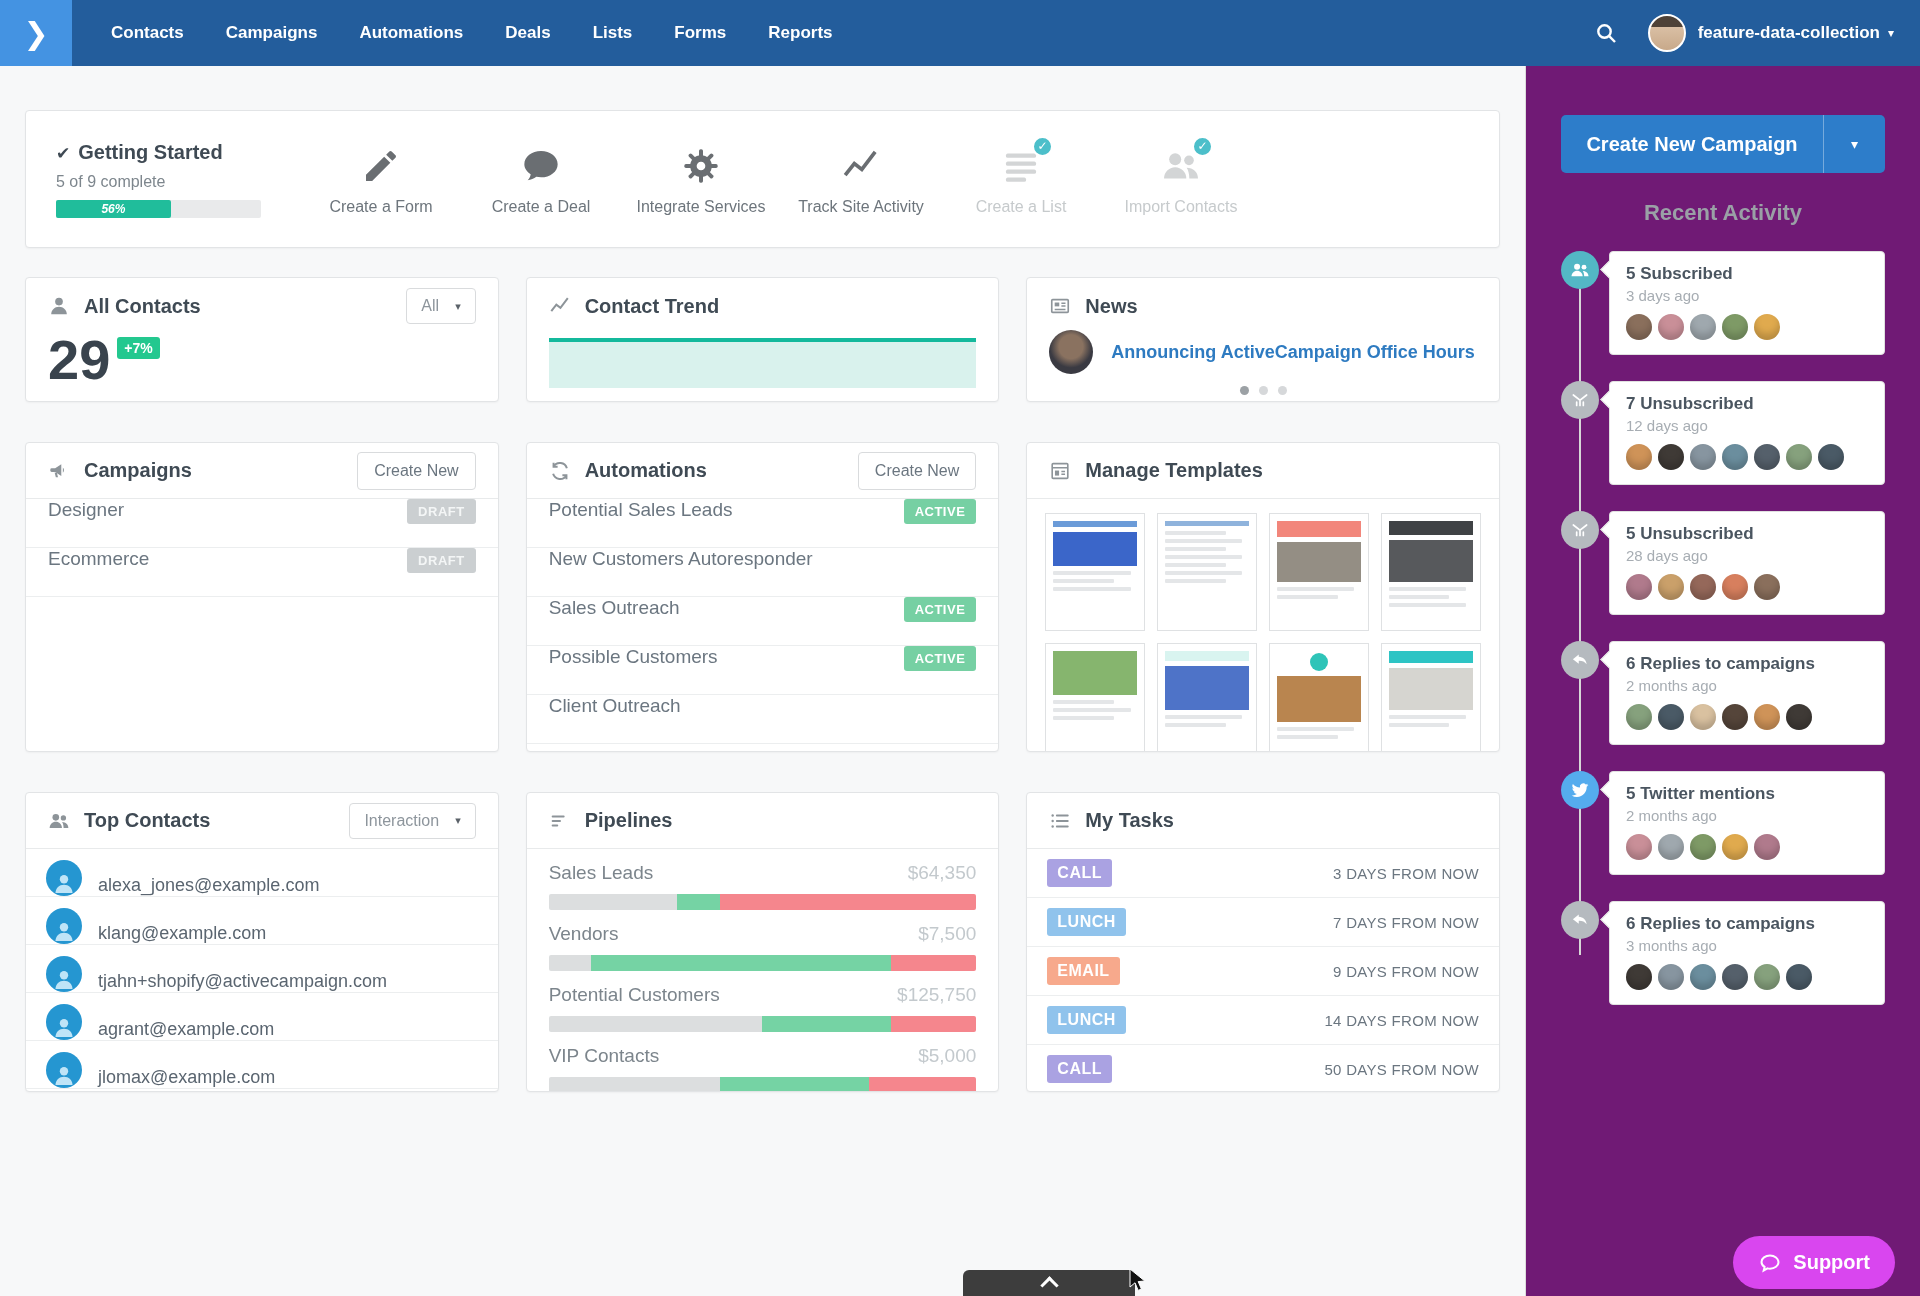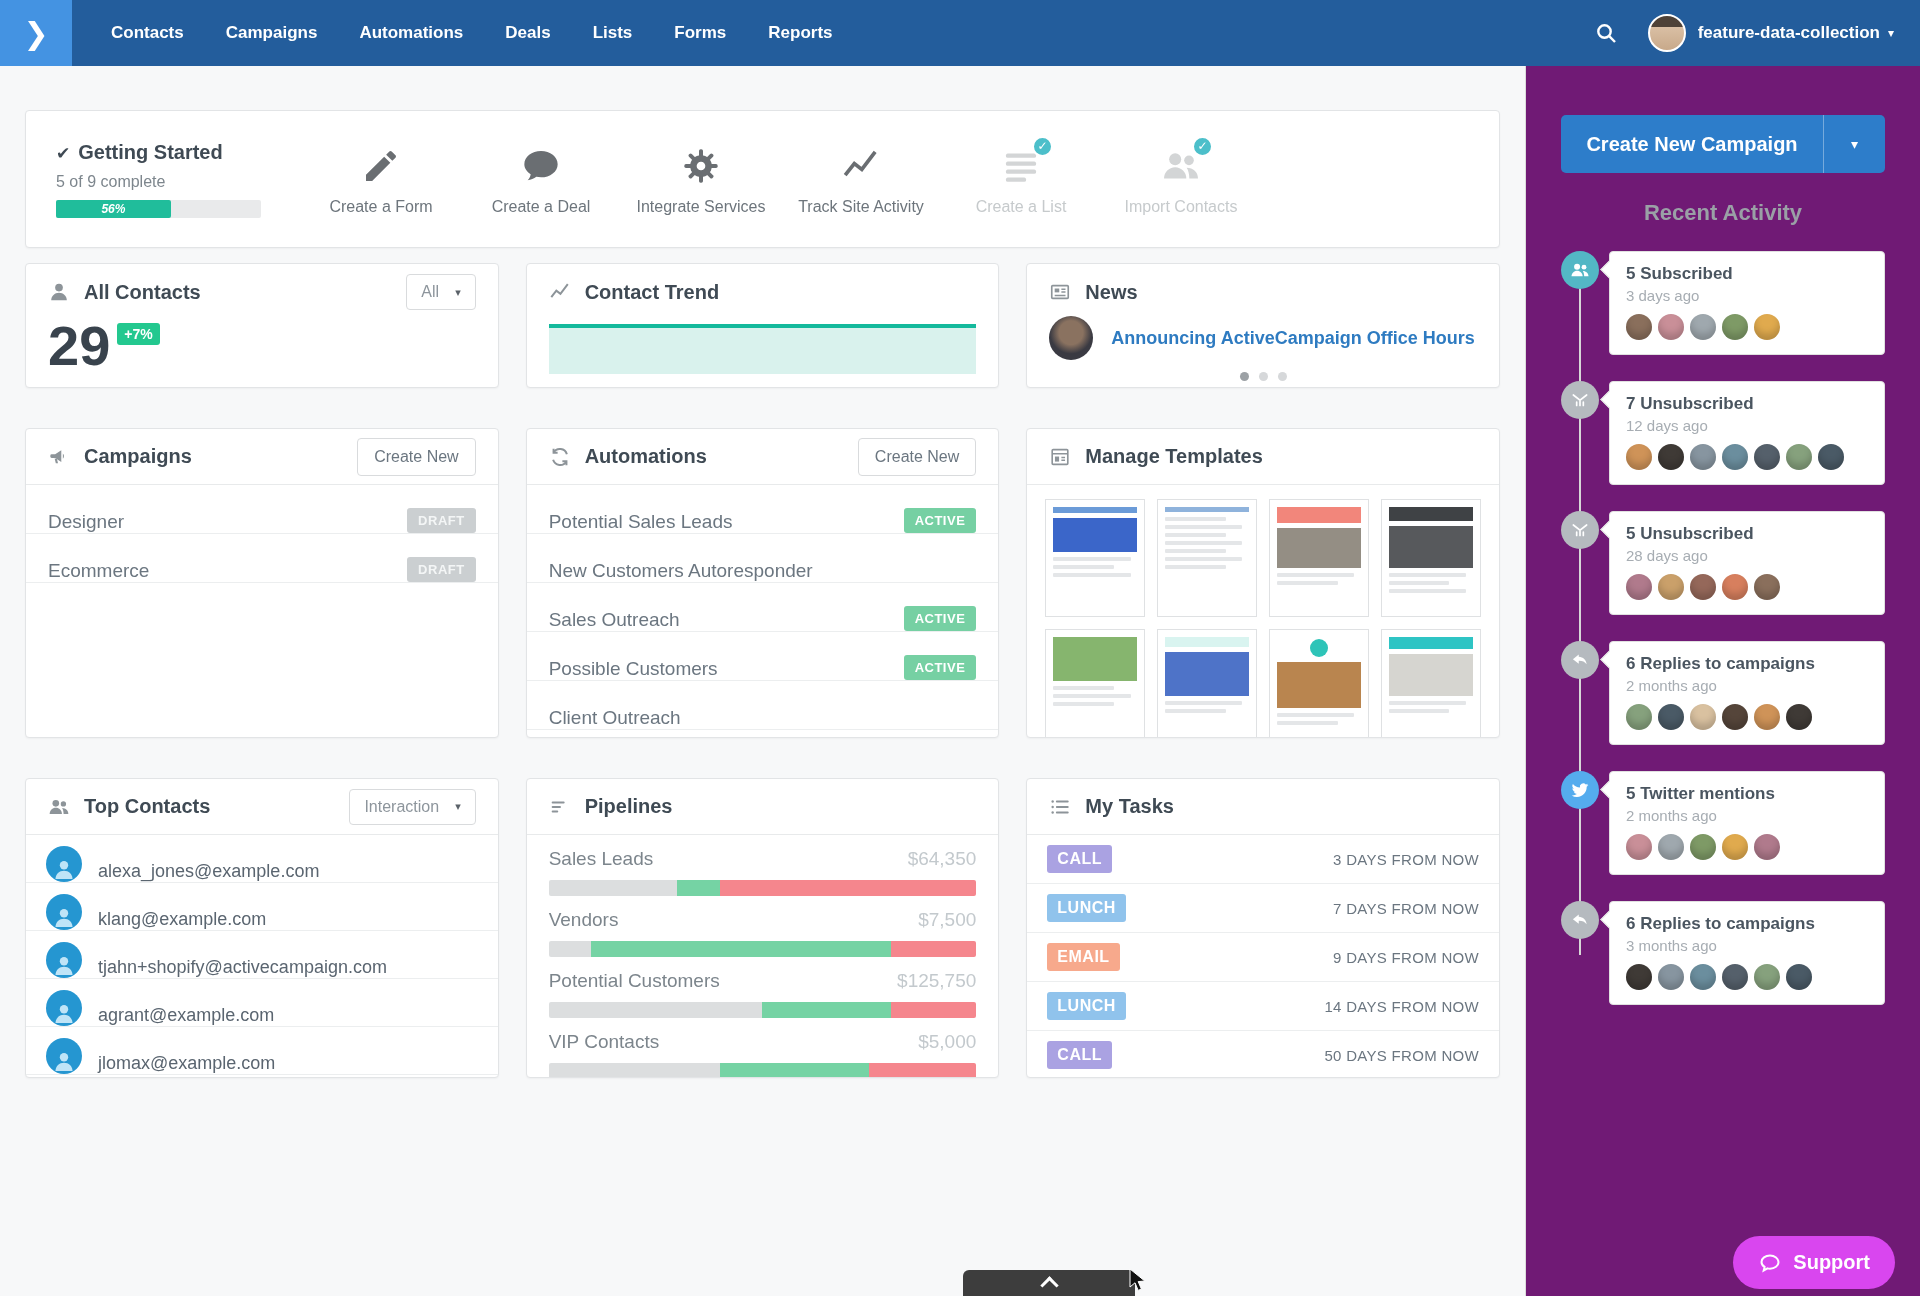--- a/index.html
+++ b/index.html
@@ -29,21 +29,21 @@
   .card-head.bordered { border-bottom:1px solid #e8eaeb; }
   .h-ic { color:#8d9499; margin-right:14px; }
   .h-ic svg { width:22px; height:22px; }
   .card-title { font-size:20px; font-weight:700; color:#3f4a54; }
   .head-right { margin-left:auto; }
   .select-box { border:1px solid #d9dbdd; border-radius:4px; padding:8px 14px; font-size:16px; color:#8d959c; display:flex; align-items:center; gap:16px; background:#fff; cursor:pointer; }
   .select-box .caret { font-size:11px; color:#5b6269; }
   .btn-light { border:1px solid #d9dbdd; border-radius:4px; padding:9px 16px; font-size:16px; color:#6b7680; background:#fff; cursor:pointer; }
 
   
-  .gs-card { height:138px; display:flex; align-items:center; padding:0 30px; margin-bottom:15px; }
+  .gs-card { height:138px; display:flex; align-items:center; padding:0 30px; margin-bottom:29px; }
   .gs-left { width:245px; flex-shrink:0; }
   .gs-title { font-size:20px; font-weight:700; color:#3f4a54; }
   .gs-check { margin-right:8px; font-size:17px; }
   .gs-sub { font-size:16px; color:#7d868d; margin-top:9px; }
   .gs-bar { margin-top:9px; width:205px; height:18px; background:#e9eaeb; border-radius:2px;font-style:italic; }
   .gs-fill { height:100%; background:#20bd9b; border-radius:2px; display:flex; align-items:center; justify-content:center; color:#fff; font-size:12px; font-weight:700; }
   .gs-steps { display:flex; }
   .gs-step { width:160px; text-align:center; cursor:pointer; }
   .gs-ic { height:46px; display:flex; align-items:center; justify-content:center; color:#6a6e72; position:relative; }
   .gs-ic svg { width:40px; height:40px; }
@@ -69,21 +69,21 @@
 
   
   .news-body { display:flex; align-items:center; padding:0 22px; margin-top:-4px; }
   .news-avatar { width:44px; height:44px; border-radius:50%; background:radial-gradient(circle at 50% 38%, #8a7260 0 34%, #3a3a42 60%); flex-shrink:0; }
   .news-link { font-size:18px; font-weight:700; color:#2e7bc1; margin-left:18px; cursor:pointer; }
   .dots { display:flex; gap:10px; justify-content:center; margin-top:12px; }
   .dot { width:9px; height:9px; border-radius:50%; background:#d6d8da; cursor:pointer; }
   .dot.active { background:#9ca1a5; }
 
   
-  .list-row { height:49px; display:flex; align-items:flex-end; padding:0 22px; border-bottom:1px solid #eceeef; font-size:19px; color:#6b7680; }
+  .list-row { height:49px; display:flex; align-items:flex-start; padding:0 22px; border-bottom:1px solid #eceeef; font-size:19px; color:#6b7680; }
   .badge { margin-left:auto; font-size:13px; font-weight:700; color:#fff; padding:5px 11px; border-radius:3px; letter-spacing:.5px; }
   .badge:empty { display:none; }
   .badge-draft { background:#cbcfd1; color:#f4f6f6; }
   .badge-active { background:#76d0a3; }
 
   
   .thumb-grid { display:grid; grid-template-columns:repeat(4,1fr); gap:12px; padding:14px 18px; }
   .thumb { background:#fff; border:1px solid #dfe1e3; height:118px; padding:7px; cursor:pointer; }
   .t-accent { width:100%; margin-bottom:5px; }
   .t-circle { width:18px; height:18px; border-radius:50%; margin:2px auto 5px; }

